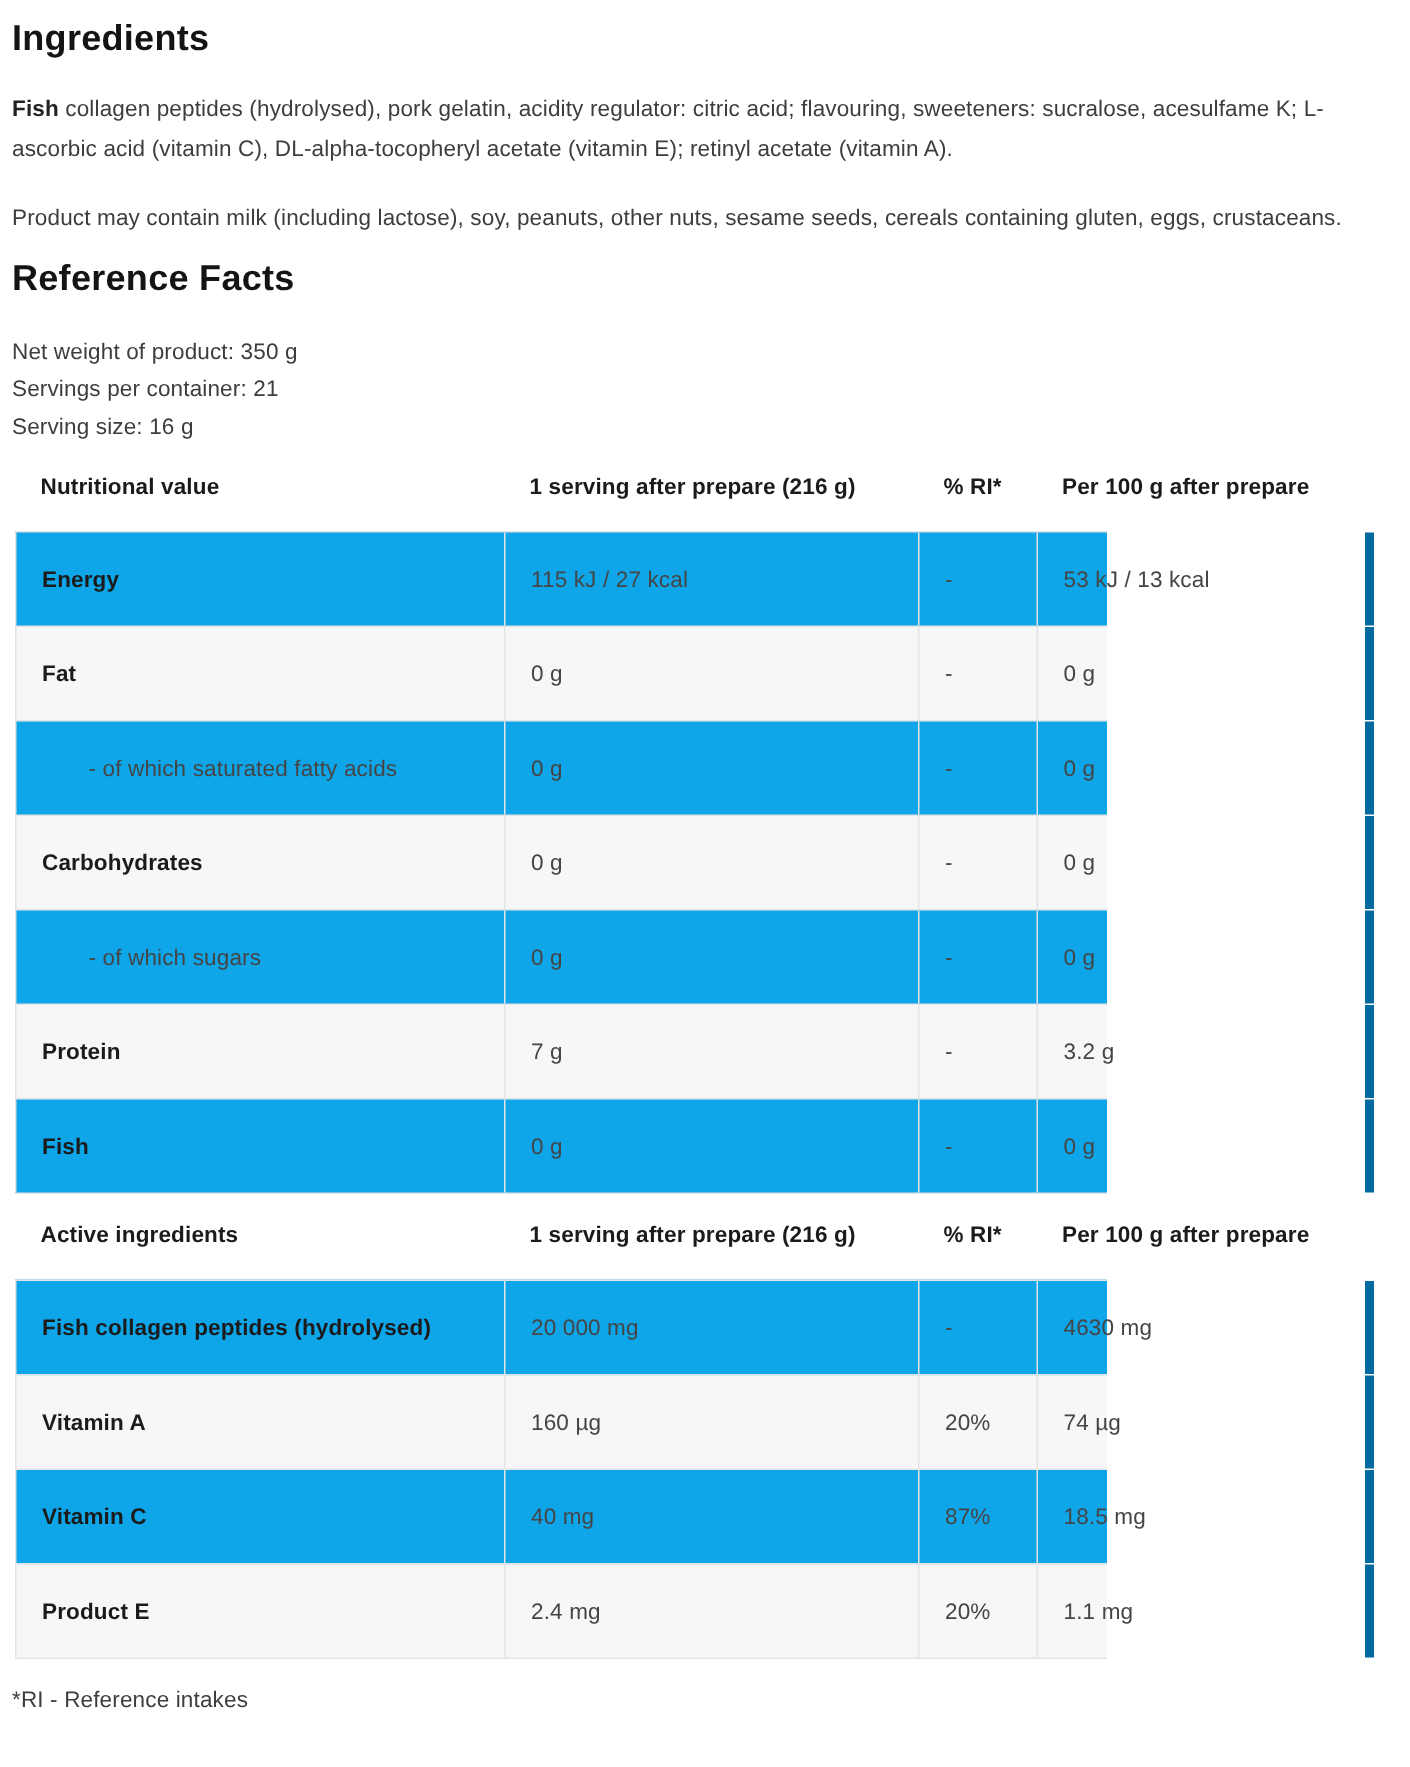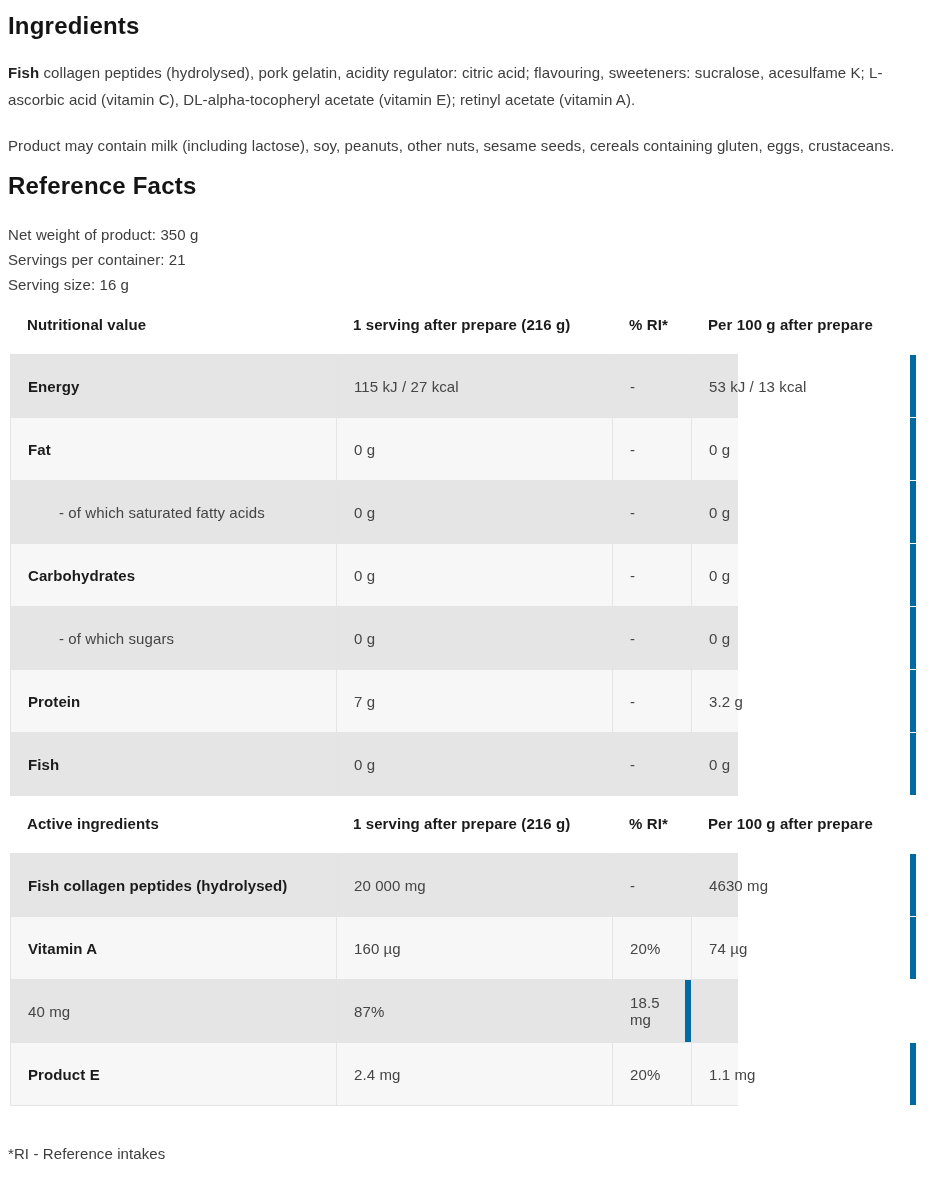--- a/index.html
+++ b/index.html
@@ -52,38 +52,38 @@
     padding: 0 10px 0 17px;
     font-weight: 700;
     color: #1b1b1b;
     font-size: 15px;
     letter-spacing: 0.1px;
   }
   .tbody .trow {
     display: grid;
     grid-template-columns: 326px 276px 79px 225px;
     border-bottom: 1px solid #e4e4e4;
-    background: #e5e5e5;
+    background: #0ea5e9;
   }
   .tbody .trow:first-child { border-top: 1px solid #e4e4e4; }
   .tbody .trow:nth-child(even) { background: #f7f7f7; }
   .tbody .td {
     min-height: 62px;
     display: flex;
     align-items: center;
     padding: 4px 10px 4px 17px;
     border-left: 1px solid #e4e4e4;
     color: #454545;
     letter-spacing: 0.1px;
   }
   .tbody .td:last-child { border-right: 6px solid #0369a1; }
   .tbody .td.label-cell { font-weight: 700; color: #1b1b1b; }
   .tbody .trow.sub .td.label-cell { font-weight: 400; color: #454545; padding-left: 48px; }
   .footnote {
-    margin-top: 36px;
+    margin-top: 16px;
     font-size: 15px;
     line-height: 24px;
     color: #3d3d3d;
     letter-spacing: 0.1px;
   }
 </style>
 </head>
 <body>
 
 <div class="page">
@@ -169,20 +169,21 @@
         <div class="td">-</div>
         <div class="td">4630 mg</div>
       </div>
       <div class="trow">
         <div class="td label-cell">Vitamin A</div>
         <div class="td">160 µg</div>
         <div class="td">20%</div>
         <div class="td">74 µg</div>
       </div>
       <div class="trow">
+        <div class="td label-cell">Vitamin C</div>
         <div class="td">40 mg</div>
         <div class="td">87%</div>
         <div class="td">18.5 mg</div>
       </div>
       <div class="trow">
         <div class="td label-cell">Product E</div>
         <div class="td">2.4 mg</div>
         <div class="td">20%</div>
         <div class="td">1.1 mg</div>
       </div>

